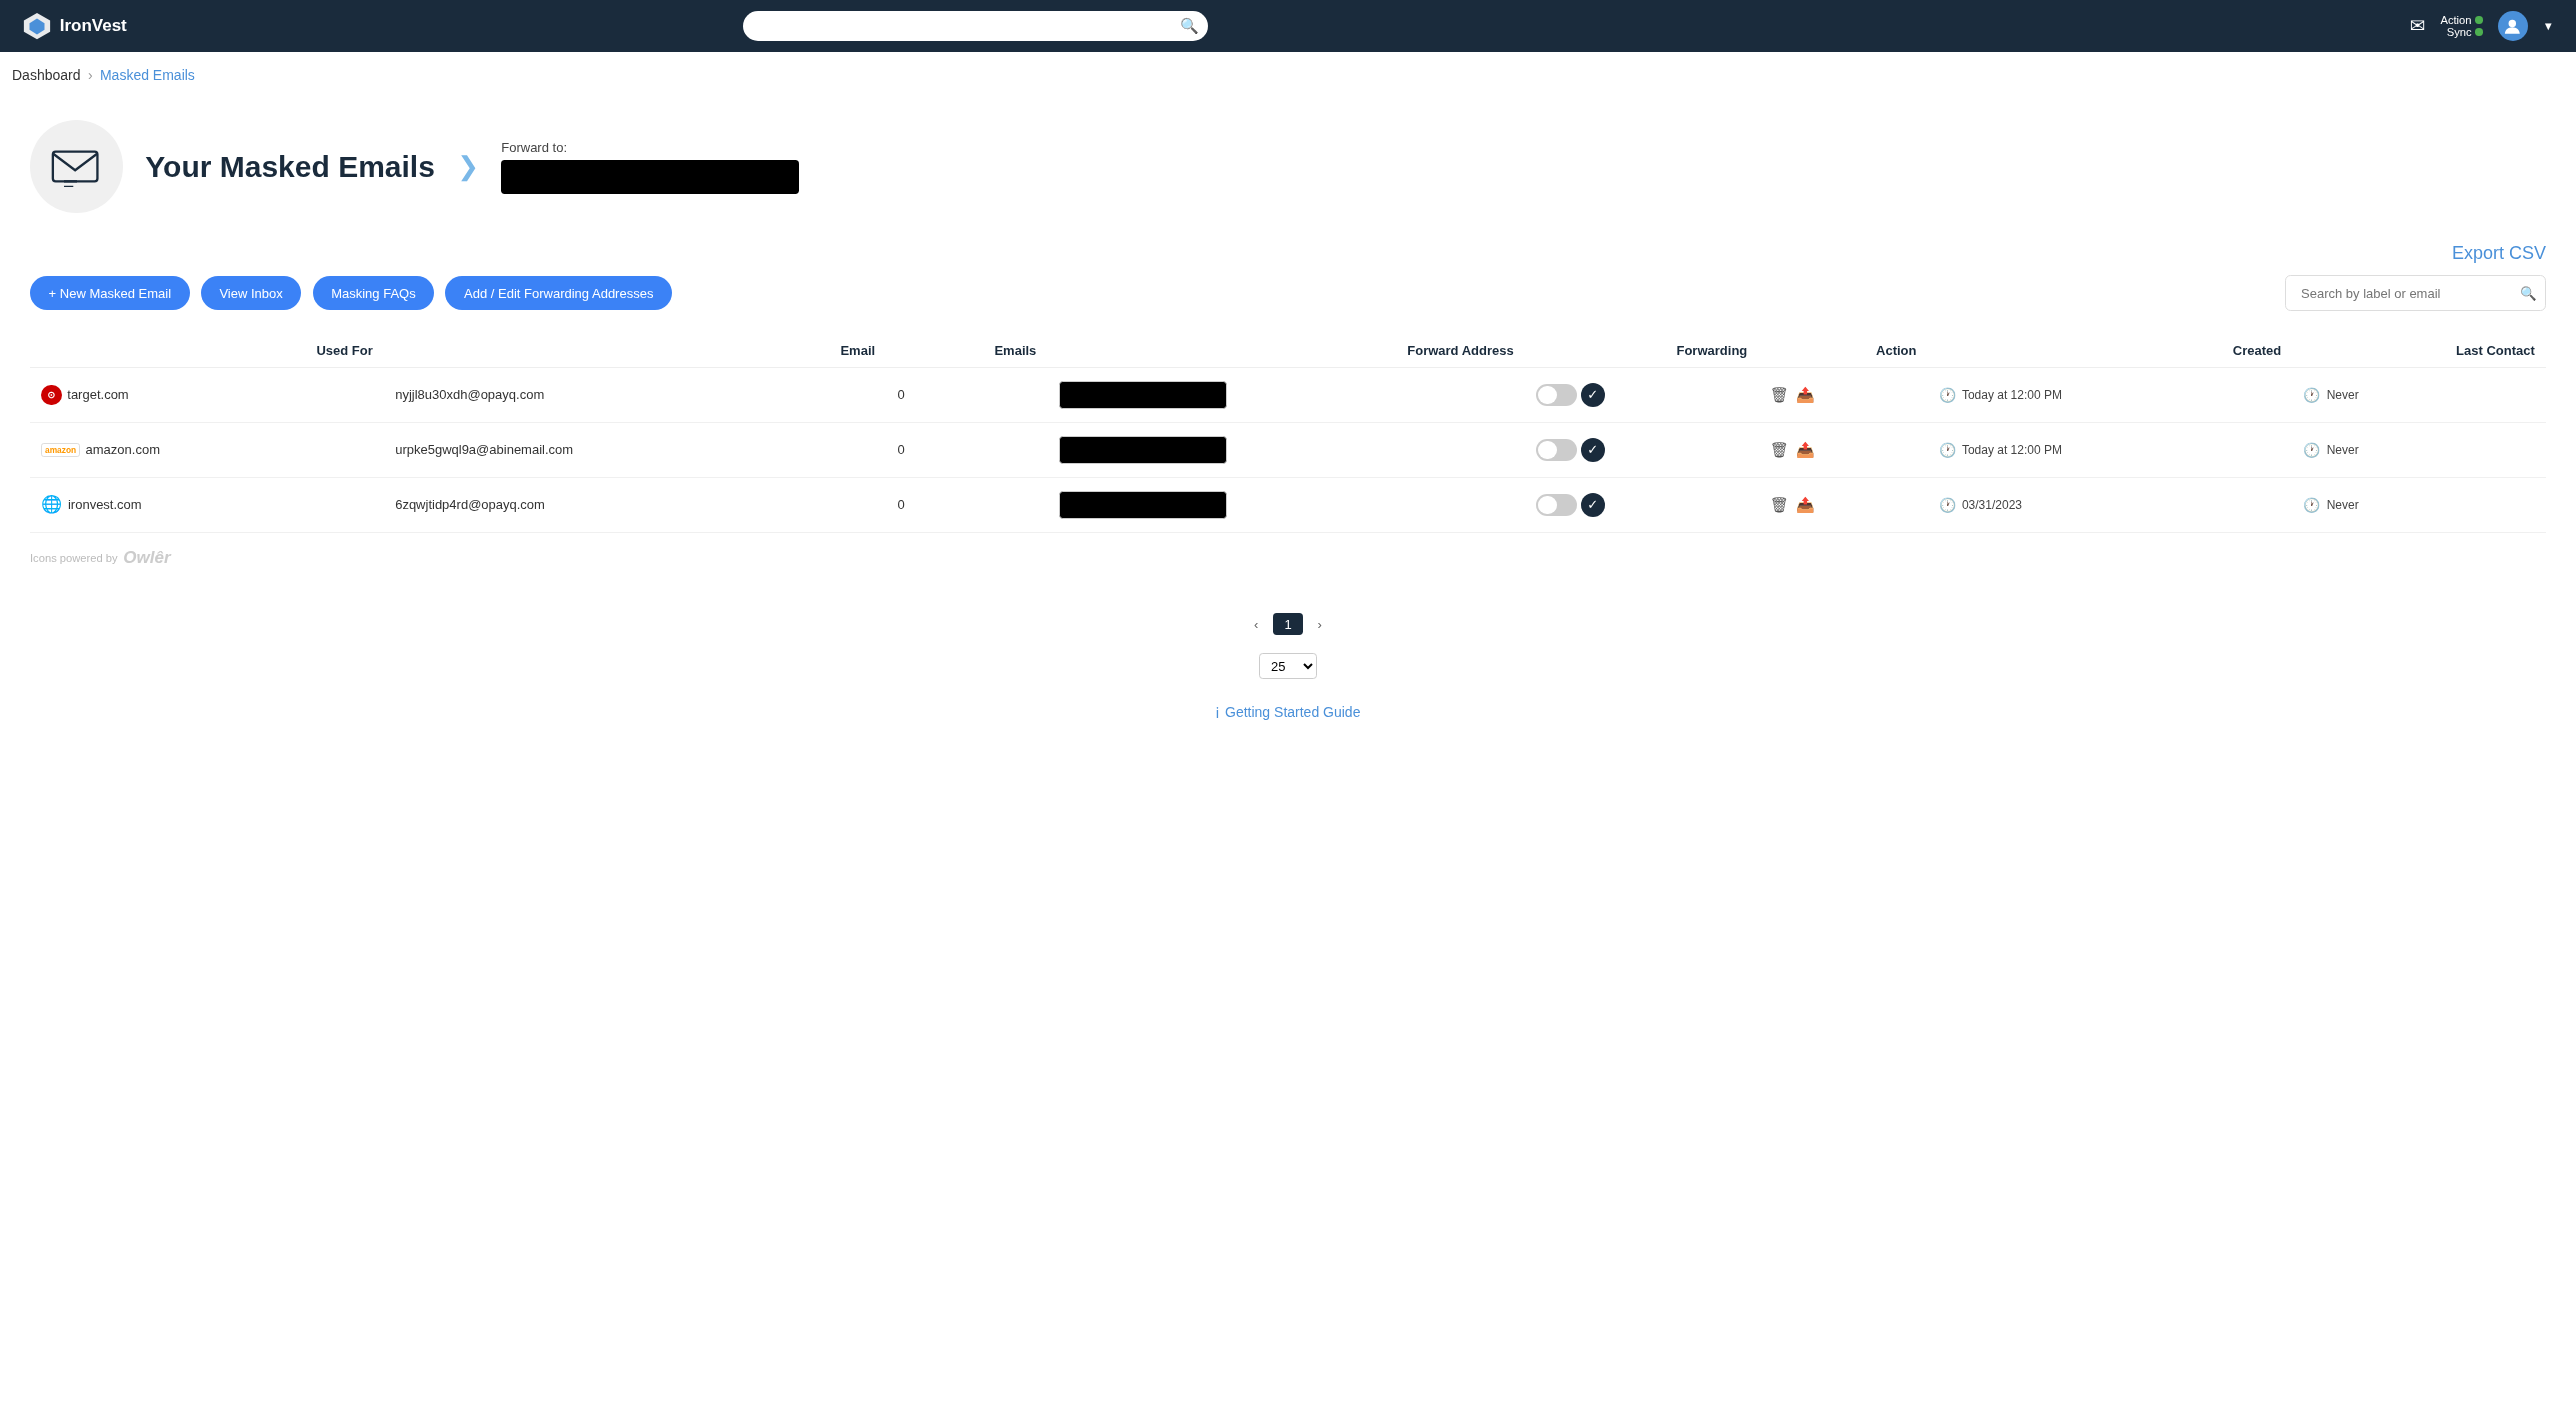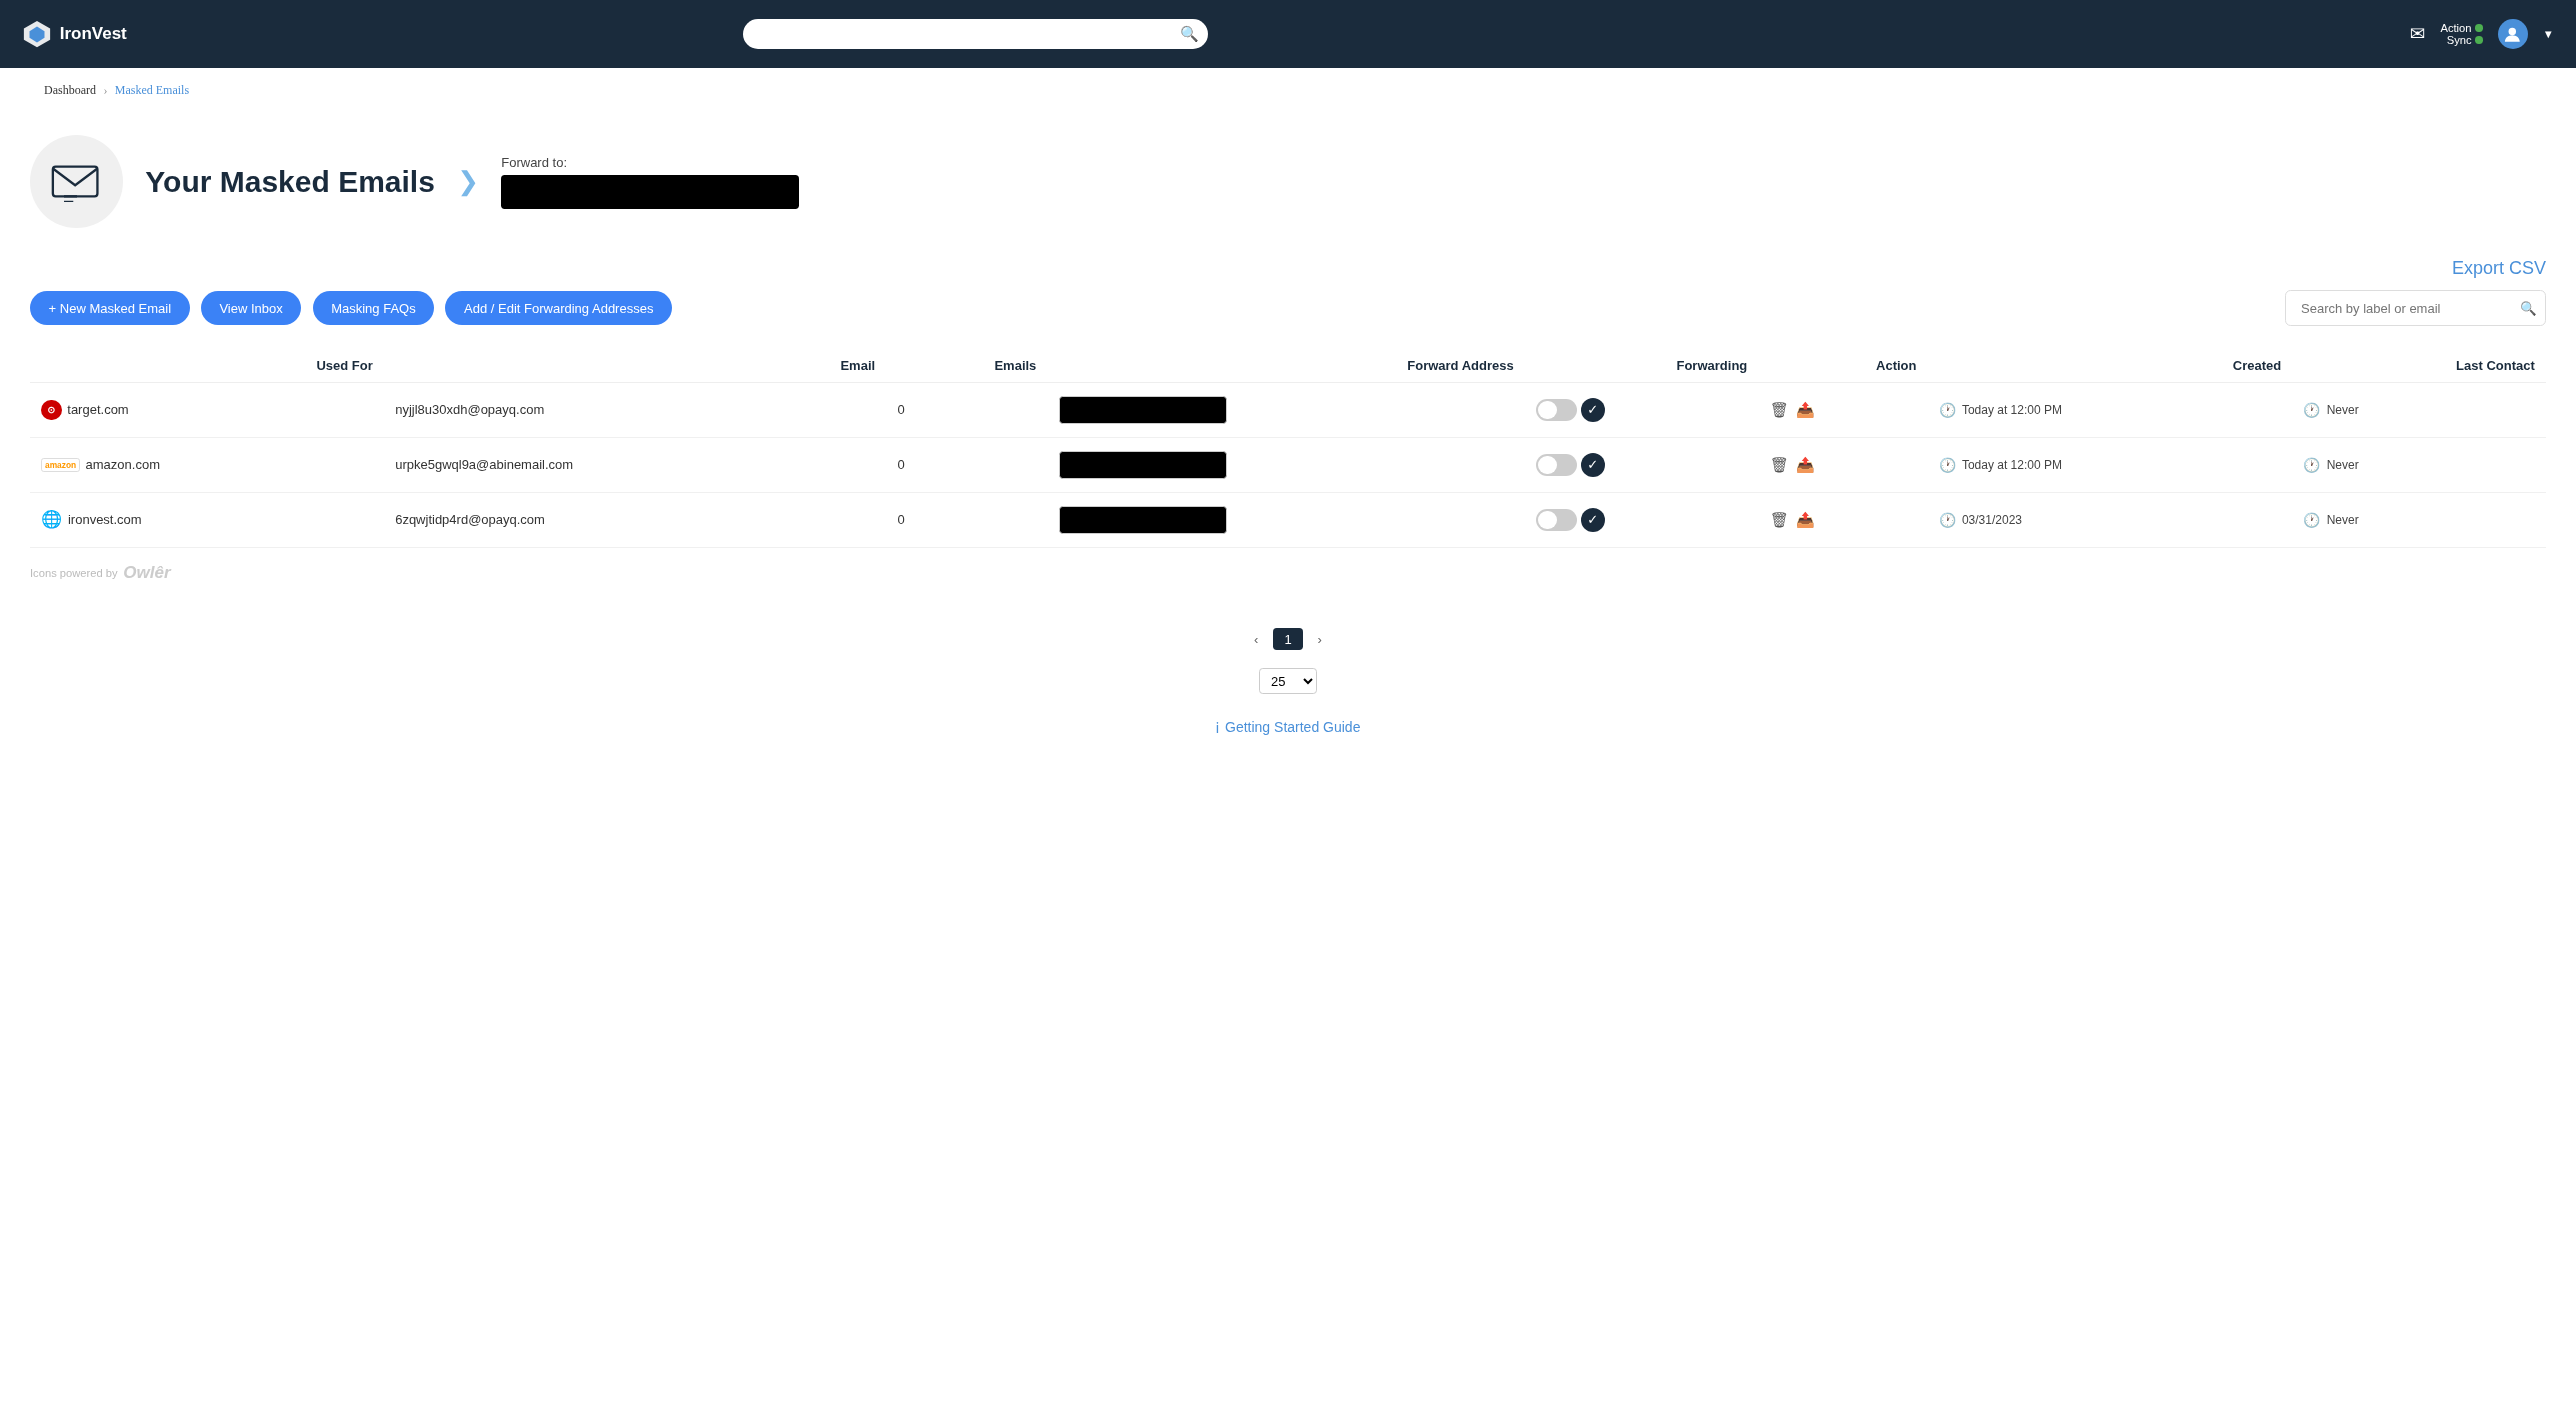--- a/index.html
+++ b/index.html
@@ -4,21 +4,21 @@
   <style>
     * { box-sizing: border-box; margin: 0; padding: 0; }
     body { font-family: -apple-system, BlinkMacSystemFont, 'Segoe UI', sans-serif; background: #f5f5f5; min-height: 100vh; }
 
     
     .header {
       background: #1a2b3c;
       display: flex;
       align-items: center;
       padding: 0 22.3px;
-      height: 68px;
+      height: 52px;
       gap: 31px;
     }
     .header-logo {
       display: flex;
       align-items: center;
       gap: 7.4px;
       color: white;
       font-size: 17px;
       font-weight: 600;
       flex-shrink: 0;
@@ -94,27 +94,26 @@
       cursor: pointer;
     }
     .chevron-down {
       color: white;
       font-size: 11.2px;
       cursor: pointer;
     }
 
     
     .breadcrumb {
-      padding: 15px 44px;
+      padding: 15px 12px;
       display: flex;
       align-items: center;
       gap: 7.4px;
-      font-size: 12px;
+      font-size: 14px;
       background: white;
-      font-family: Liberation Serif, serif;
     }
     .breadcrumb a {
       color: #333;
       text-decoration: none;
     }
     .breadcrumb-separator {
       color: #999;
     }
     .breadcrumb-current {
       color: #4a90d9;

